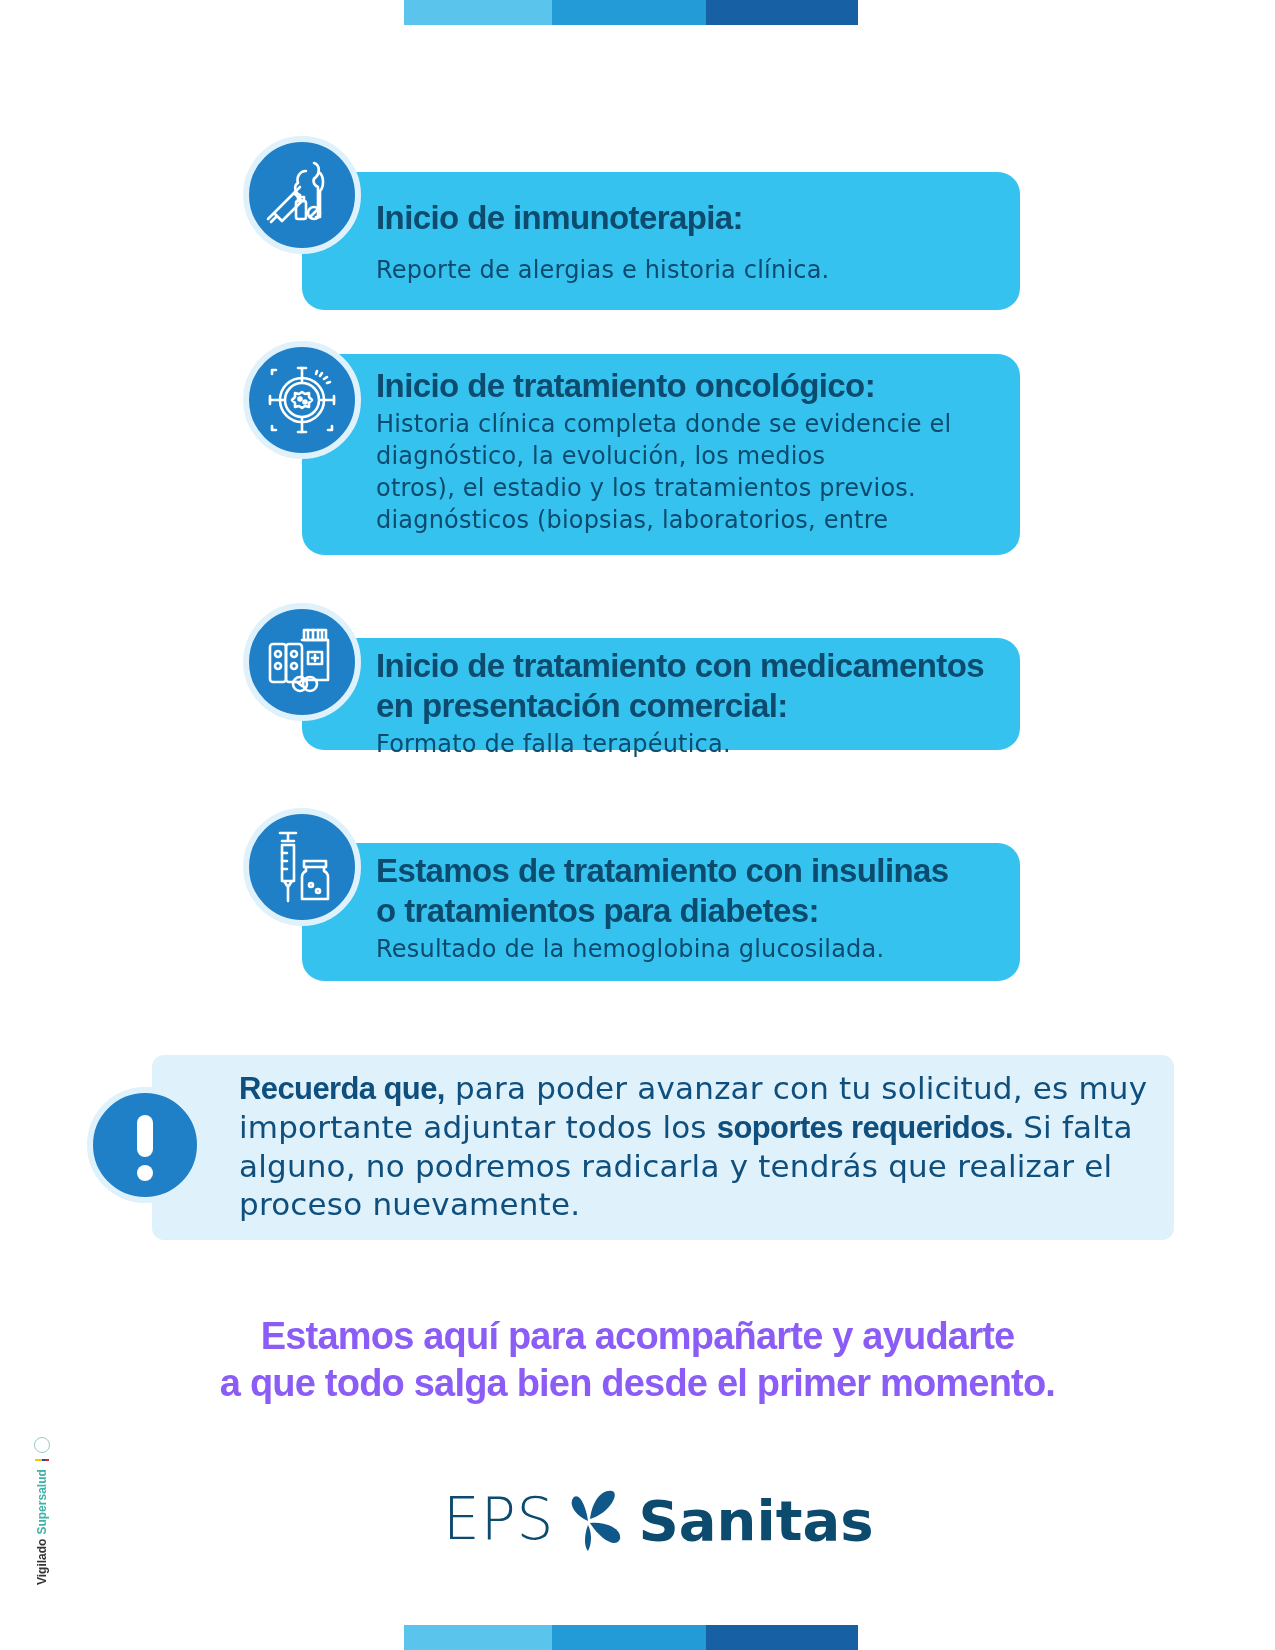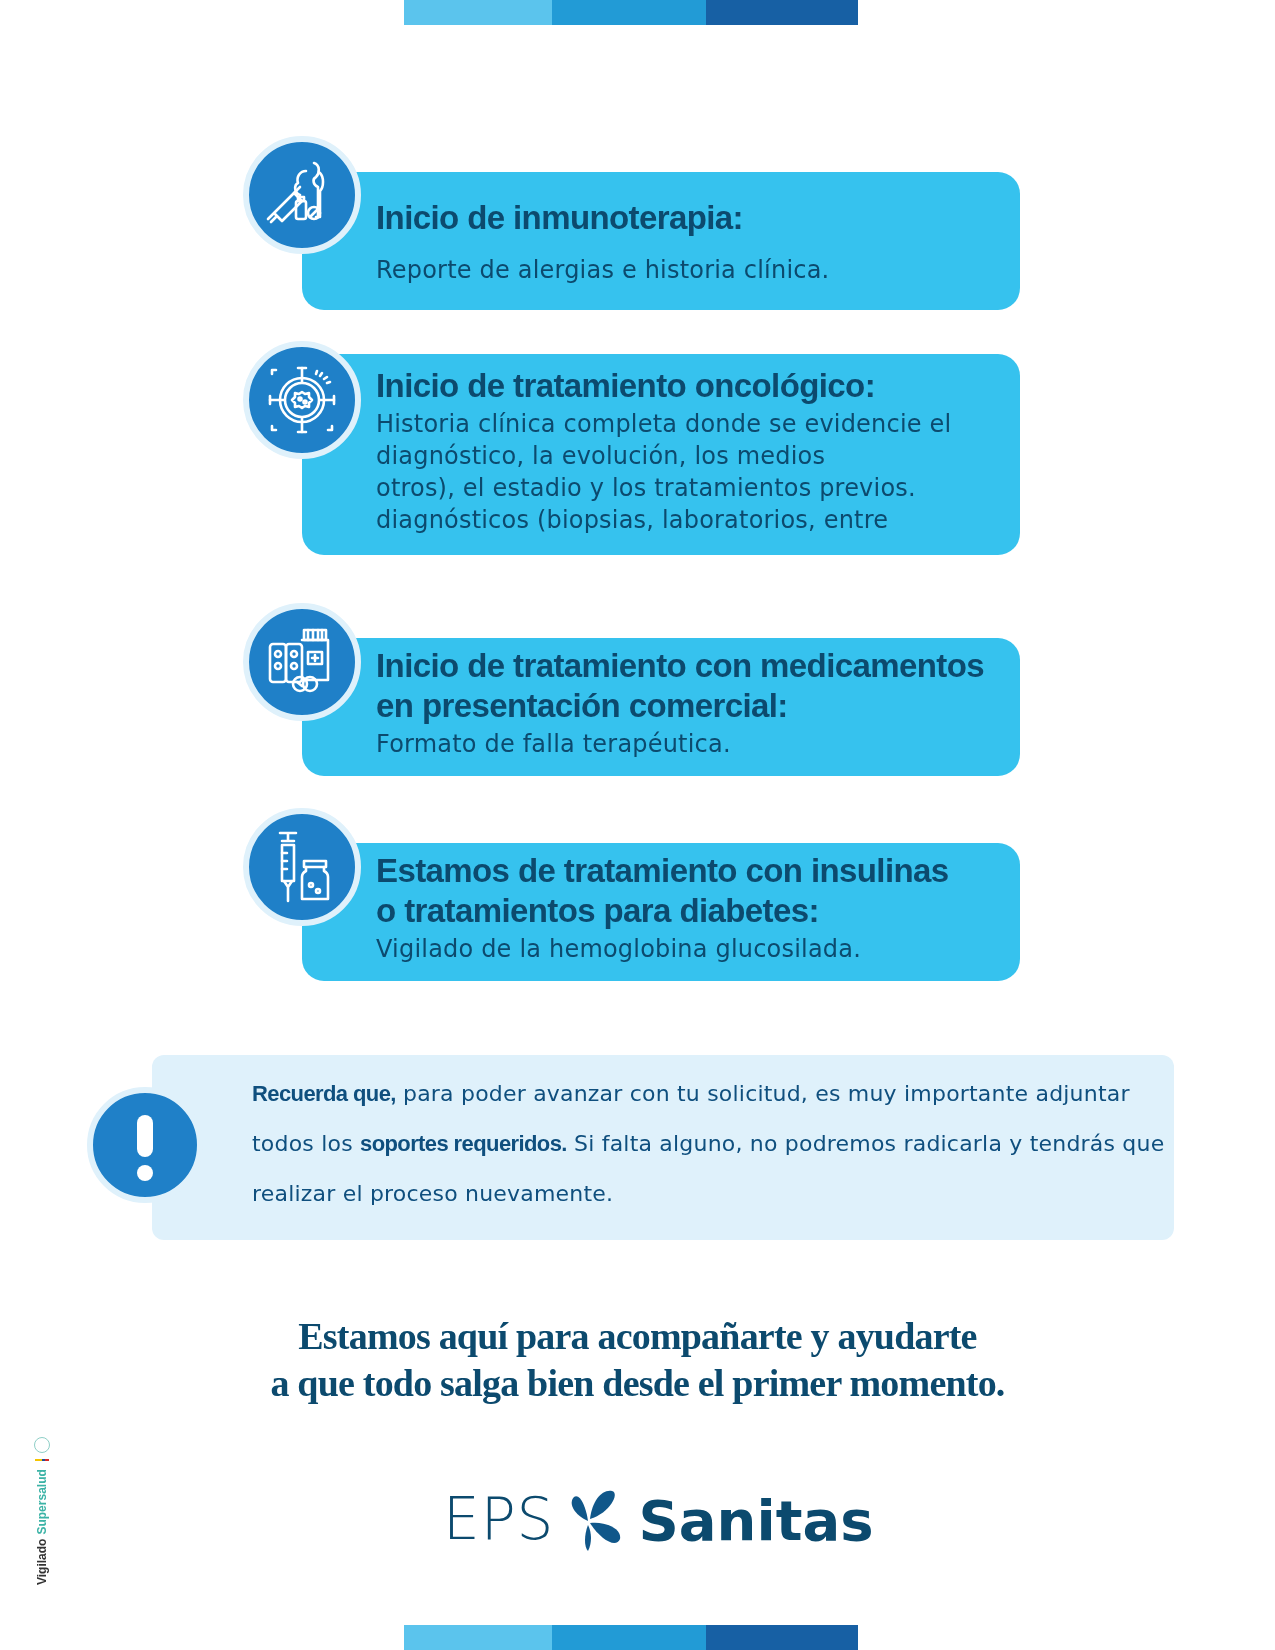--- a/index.html
+++ b/index.html
@@ -16,27 +16,27 @@
   .card { position:absolute; left:302px; width:718px; background:#36c2ee; border-radius:22px; color:#0c4a6e; }
   .card .content { position:absolute; left:74px; right:20px; }
   .card .title { font-family:"Liberation Sans", sans-serif; font-weight:bold; font-size:33px; line-height:40px; letter-spacing:-0.6px; }
   .card .desc { font-size:24px; line-height:32px; letter-spacing:0.2px; }
 
   .icon-circle { position:absolute; width:118px; height:118px; border-radius:50%; background:#1f80c8;
                  border:6px solid #dff1fb; box-sizing:border-box; display:flex; align-items:center; justify-content:center; }
   .icon-circle svg { width:80px; height:80px; }
 
   .alert-box { position:absolute; left:152px; top:1055px; width:1022px; height:185px; background:#dff1fb; border-radius:12px; }
-  .alert-text { position:absolute; left:239px; top:1069px; width:920px; font-size:22px; line-height:50px; color:#0f4f7e; letter-spacing:0.2px;margin-left:13px; }
+  .alert-text { position:absolute; left:239px; top:1069px; width:920px; font-size:31px; line-height:38px; color:#0f4f7e; letter-spacing:0.2px; }
   .alert-text b { font-family:"Liberation Sans", sans-serif; font-weight:bold; letter-spacing:-0.6px; }
   .alert-circle { position:absolute; left:87px; top:1087px; width:116px; height:116px; border-radius:50%; background:#1f80c8;
                   border:6px solid #dff1fb; box-sizing:border-box; }
 
-  .closing { position:absolute; left:0; width:1275px; top:1313px; text-align:center; color:#0c4a6e;
-             font-family:Liberation Serif, serif; font-weight:bold; font-size:38px; line-height:47px; letter-spacing:-0.8px; }
+  .closing { position:absolute; left:0; width:1275px; top:1313px; text-align:center; color:#8b5cf6;
+             font-family:Liberation Sans, sans-serif; font-weight:bold; font-size:38px; line-height:47px; letter-spacing:-0.8px; }
 
   .logo { position:absolute; left:443px; top:1473px; height:80px; display:flex; align-items:flex-end; color:#0c4a6e; }
   .logo .eps { font-family:"DejaVu Sans", sans-serif; font-weight:200; font-size:58px; letter-spacing:1px; font-stretch:condensed; }
   .logo .sanitas { font-family:"DejaVu Sans", sans-serif; font-weight:bold; font-size:56px; letter-spacing:0px; }
   .logo svg { margin:0 10px 0 12px; }
 
   .vigilado { position:absolute; left:34px; top:1585px; transform:rotate(-90deg); transform-origin:0 0; white-space:nowrap;
               font-size:12px; font-family:"Liberation Sans", sans-serif; display:flex; align-items:center; }
   .vigilado .v1 { color:#333333; font-weight:bold; margin-right:4px; }
   .vigilado .v2 { color:#3bb3a6; font-weight:bold; }
@@ -89,21 +89,21 @@
     <path d="M40 8 v14 M40 58 v14 M8 40 h14 M58 40 h14"></path>
     <path d="M36 8 h8 M36 72 h8 M8 36 v8 M72 36 v8"></path>
     <path d="M40 32 l3 2 l4 -1 l0 4 l3 3 l-3 3 l0 4 l-4 -1 l-3 2 l-3 -2 l-4 1 l0 -4 l-3 -3 l3 -3 l0 -4 l4 1 z"></path>
     <circle cx="38" cy="39" r="1.5"></circle>
     <circle cx="43" cy="42" r="1.5"></circle>
     <path d="M10 14 v-4 h4 M66 70 h4 v-4 M10 66 v4 h4"></path>
     <path d="M54 14 l1 -3 M58 16 l2 -3 M62 19 l3 -2 M65 23 l3 -1"></path>
   </svg>
 </div>
 
-<div class="card" style="top:638px;height:138px;">
+<div class="card" style="top:638px;height:112px;">
   <div class="content" style="top:8px;">
     <div class="title">Inicio de tratamiento con medicamentos</div>
     <div class="title">en presentación comercial:</div>
     <div class="desc" style="margin-top:2px;">Formato de falla terapéutica.</div>
   </div>
 </div>
 <div class="icon-circle" style="left:243px;top:603px;">
   <svg viewBox="0 0 80 80" fill="none" stroke="#fff" stroke-width="2.6" stroke-linecap="round" stroke-linejoin="round">
     <rect x="42" y="8" width="22" height="10"></rect>
     <path d="M46 8 v10 M51 8 v10 M56 8 v10 M60 8 v10"></path>
@@ -119,21 +119,21 @@
     <circle cx="38" cy="62" r="7"></circle>
       <circle cx="48" cy="62" r="7"></circle>
     <path d="M35 60 l5 4"></path>
   </svg>
 </div>
 
 <div class="card" style="top:843px;height:138px;">
   <div class="content" style="top:8px;">
     <div class="title">Estamos de tratamiento con insulinas</div>
     <div class="title">o tratamientos para diabetes:</div>
-    <div class="desc" style="margin-top:2px;">Vigilado de la hemoglobina glucosilada.</div>
+    <div class="desc" style="margin-top:2px;">Resultado de la hemoglobina glucosilada.</div>
   </div>
 </div>
 <div class="icon-circle" style="left:243px;top:808px;">
   <svg viewBox="0 0 80 80" fill="none" stroke="#fff" stroke-width="2.6" stroke-linecap="round" stroke-linejoin="round">
     <path d="M18 6 h16 M26 6 v8 M20 14 h12"></path>
     <rect x="20" y="18" width="12" height="36"></rect>
     <path d="M20 26 h5 M20 34 h5 M20 42 h5"></path>
     <path d="M22 54 l4 6 l4 -6 M26 60 v14"></path>
     <rect x="42" y="34" width="22" height="6"></rect>
     <path d="M44 40 v4 c-4 2 -4 4 -4 6 v22 h26 v-22 c0 -2 0 -4 -4 -6 v-4"></path>

